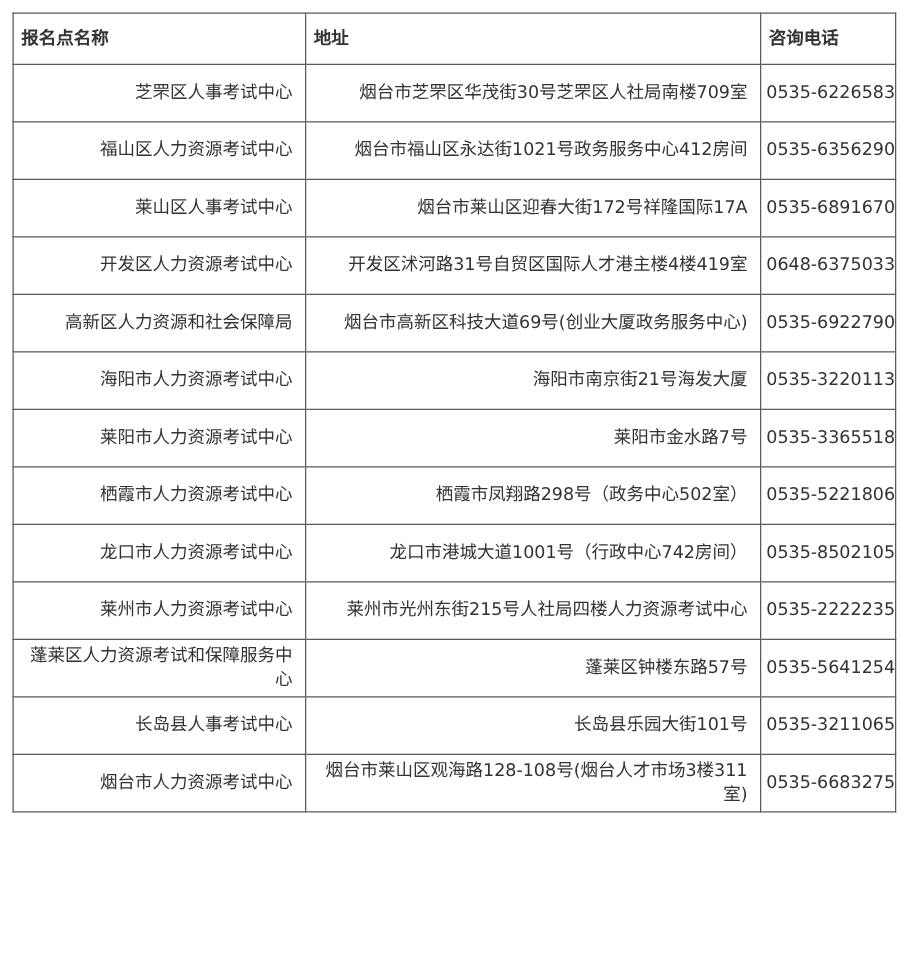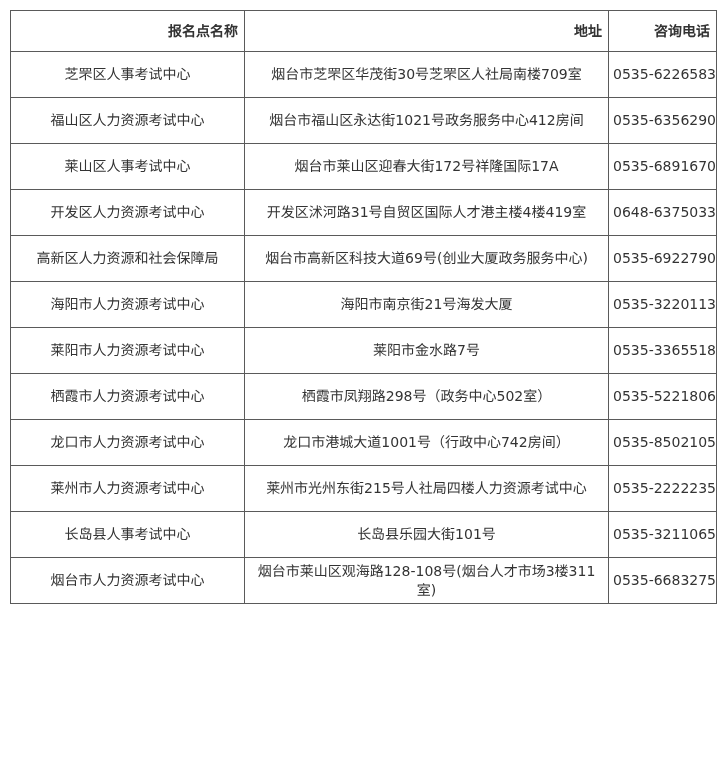--- a/index.html
+++ b/index.html
@@ -31,29 +31,29 @@
     border: 1px solid #5a5a5a;
     color: #333333;
     font-size: 14px;
     line-height: 1.35;
     background: #ffffff;
     overflow: hidden;
   }
   table.contact-table th {
     height: 41px;
     font-weight: bold;
-    text-align: right;
+    text-align: left;
     padding: 0 6px;
     box-sizing: border-box;
   }
   table.contact-table td {
     height: 46px;
     box-sizing: border-box;
     padding: 0 10px;
-    text-align: center;
+    text-align: right;
     vertical-align: middle;
   }
   table.contact-table td.phone-cell {
     text-align: center;
     padding: 0 4px;
     white-space: nowrap;
     margin-left: 48px;
   }
 </style>
 </head>
@@ -129,20 +129,25 @@
     <td class="addr-cell">龙口市港城大道1001号（行政中心742房间）</td>
     <td class="phone-cell">0535-8502105</td>
   </tr>
 
   <tr>
     <td class="name-cell">莱州市人力资源考试中心</td>
     <td class="addr-cell">莱州市光州东街215号人社局四楼人力资源考试中心</td>
     <td class="phone-cell">0535-2222235</td>
   </tr>
 
+  <tr>
+    <td class="name-cell">蓬莱区人力资源考试和保障服务中心</td>
+    <td class="addr-cell">蓬莱区钟楼东路57号</td>
+    <td class="phone-cell">0535-5641254</td>
+  </tr>
 
   <tr>
     <td class="name-cell">长岛县人事考试中心</td>
     <td class="addr-cell">长岛县乐园大街101号</td>
     <td class="phone-cell">0535-3211065</td>
   </tr>
 
   <tr>
     <td class="name-cell">烟台市人力资源考试中心</td>
     <td class="addr-cell">烟台市莱山区观海路128-108号(烟台人才市场3楼311室)</td>

